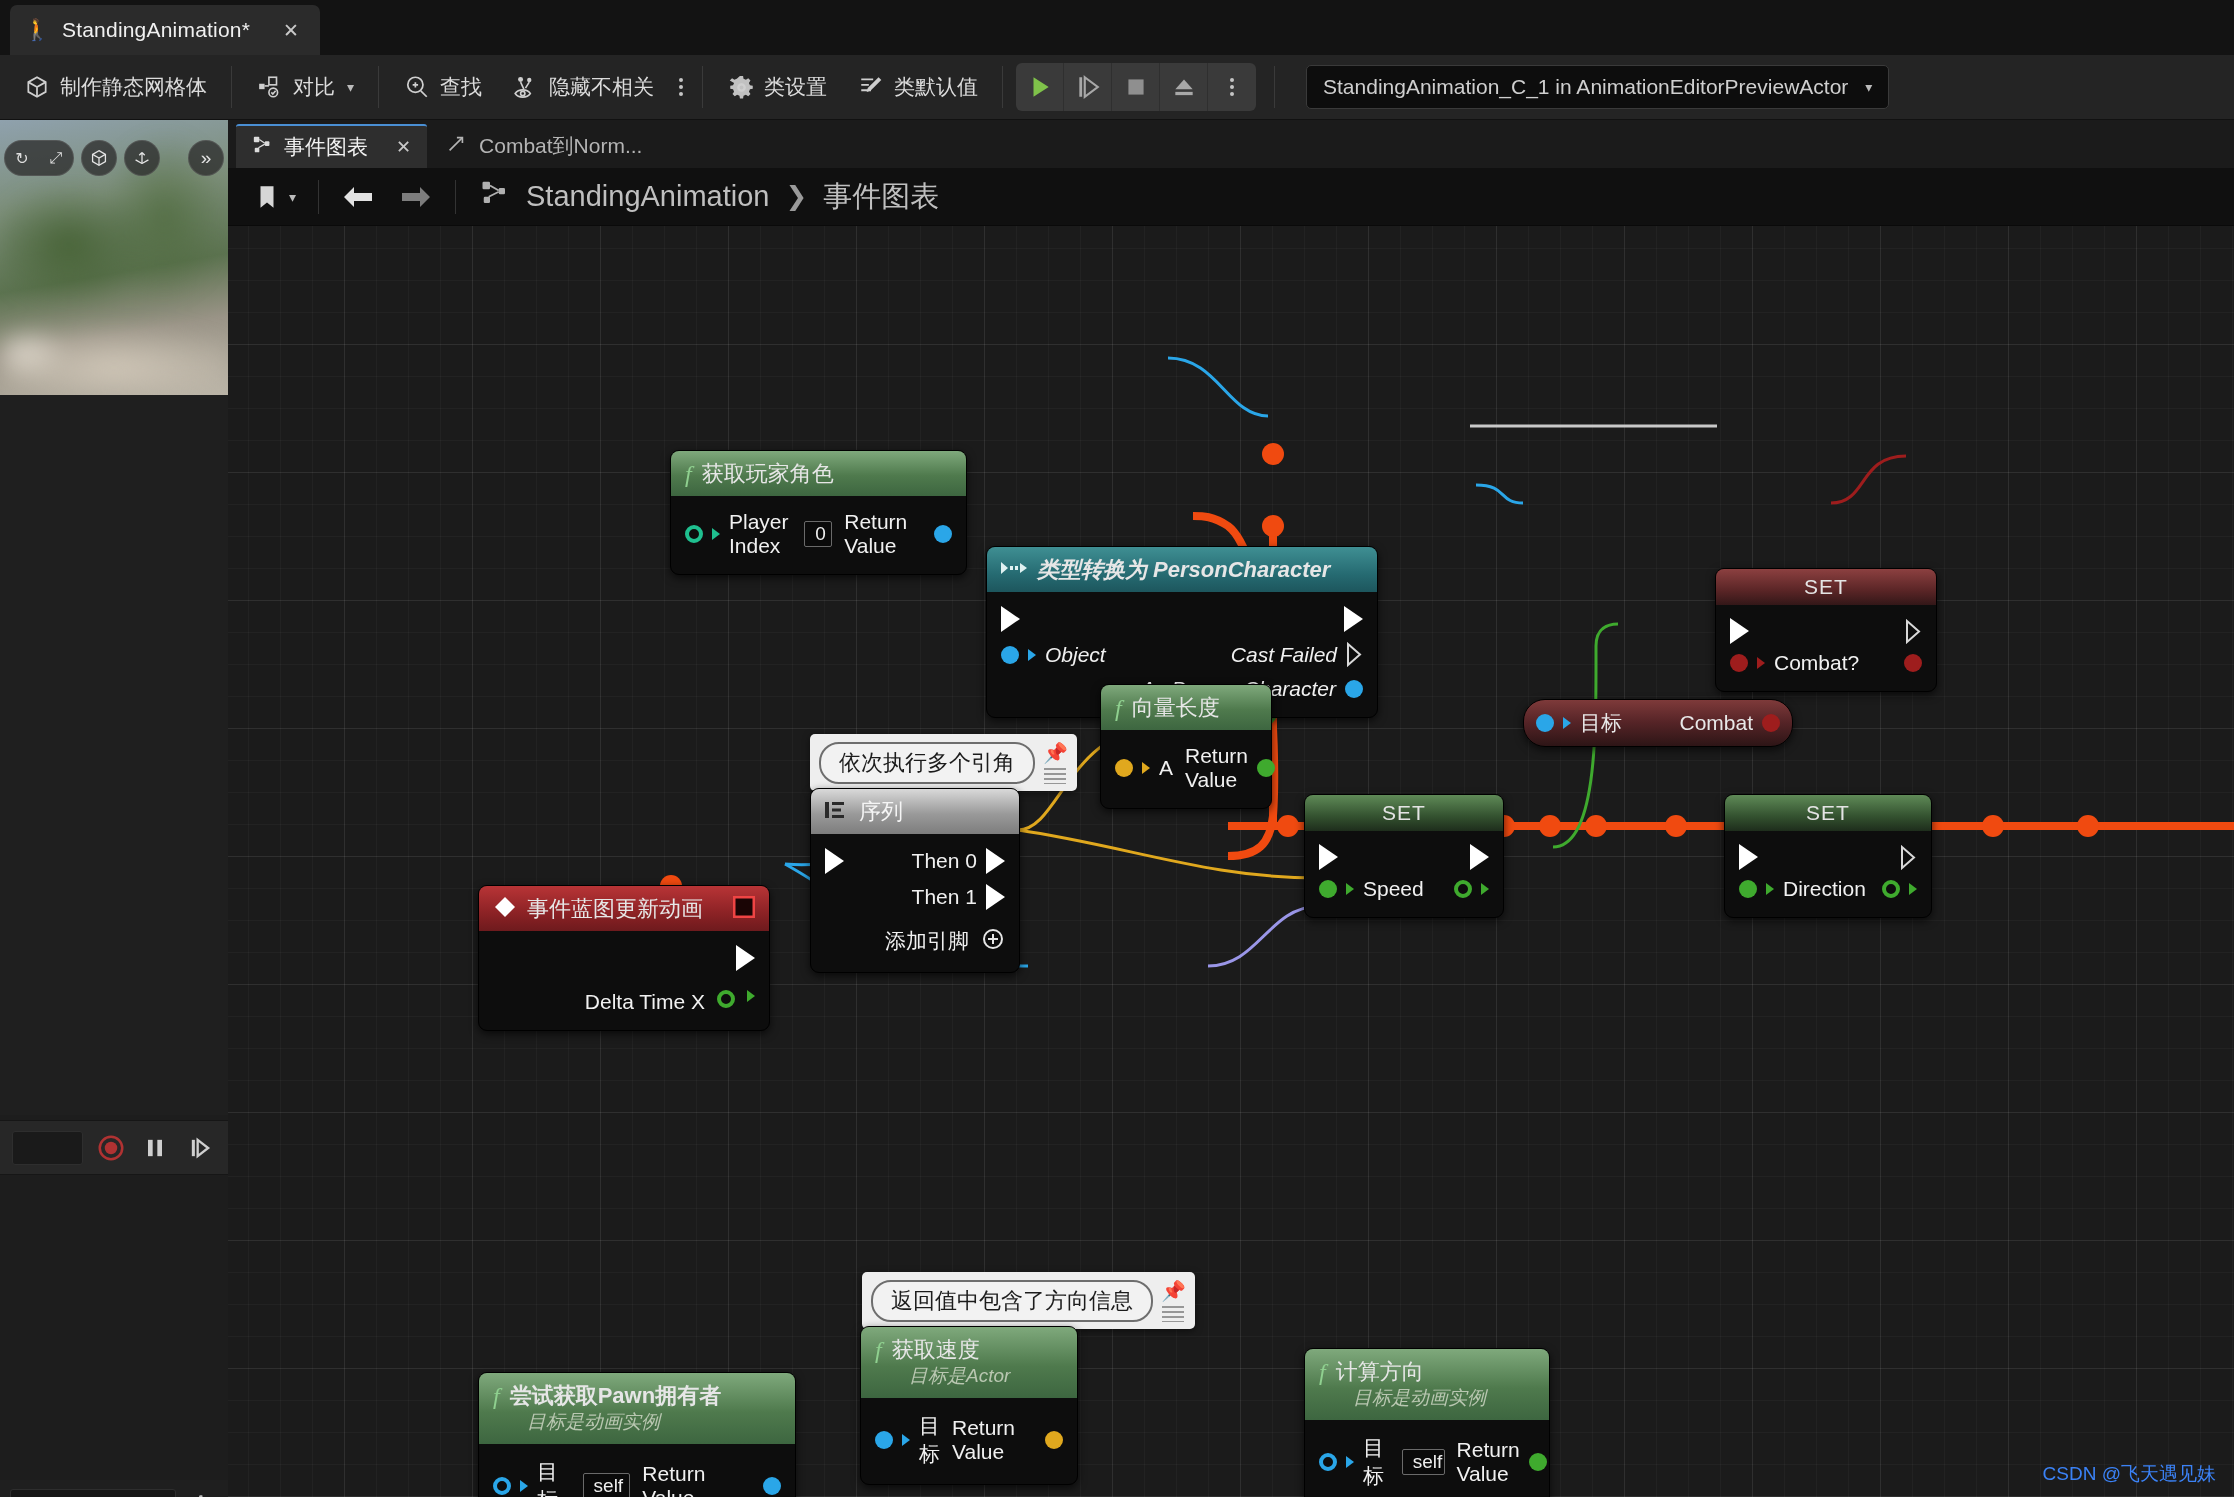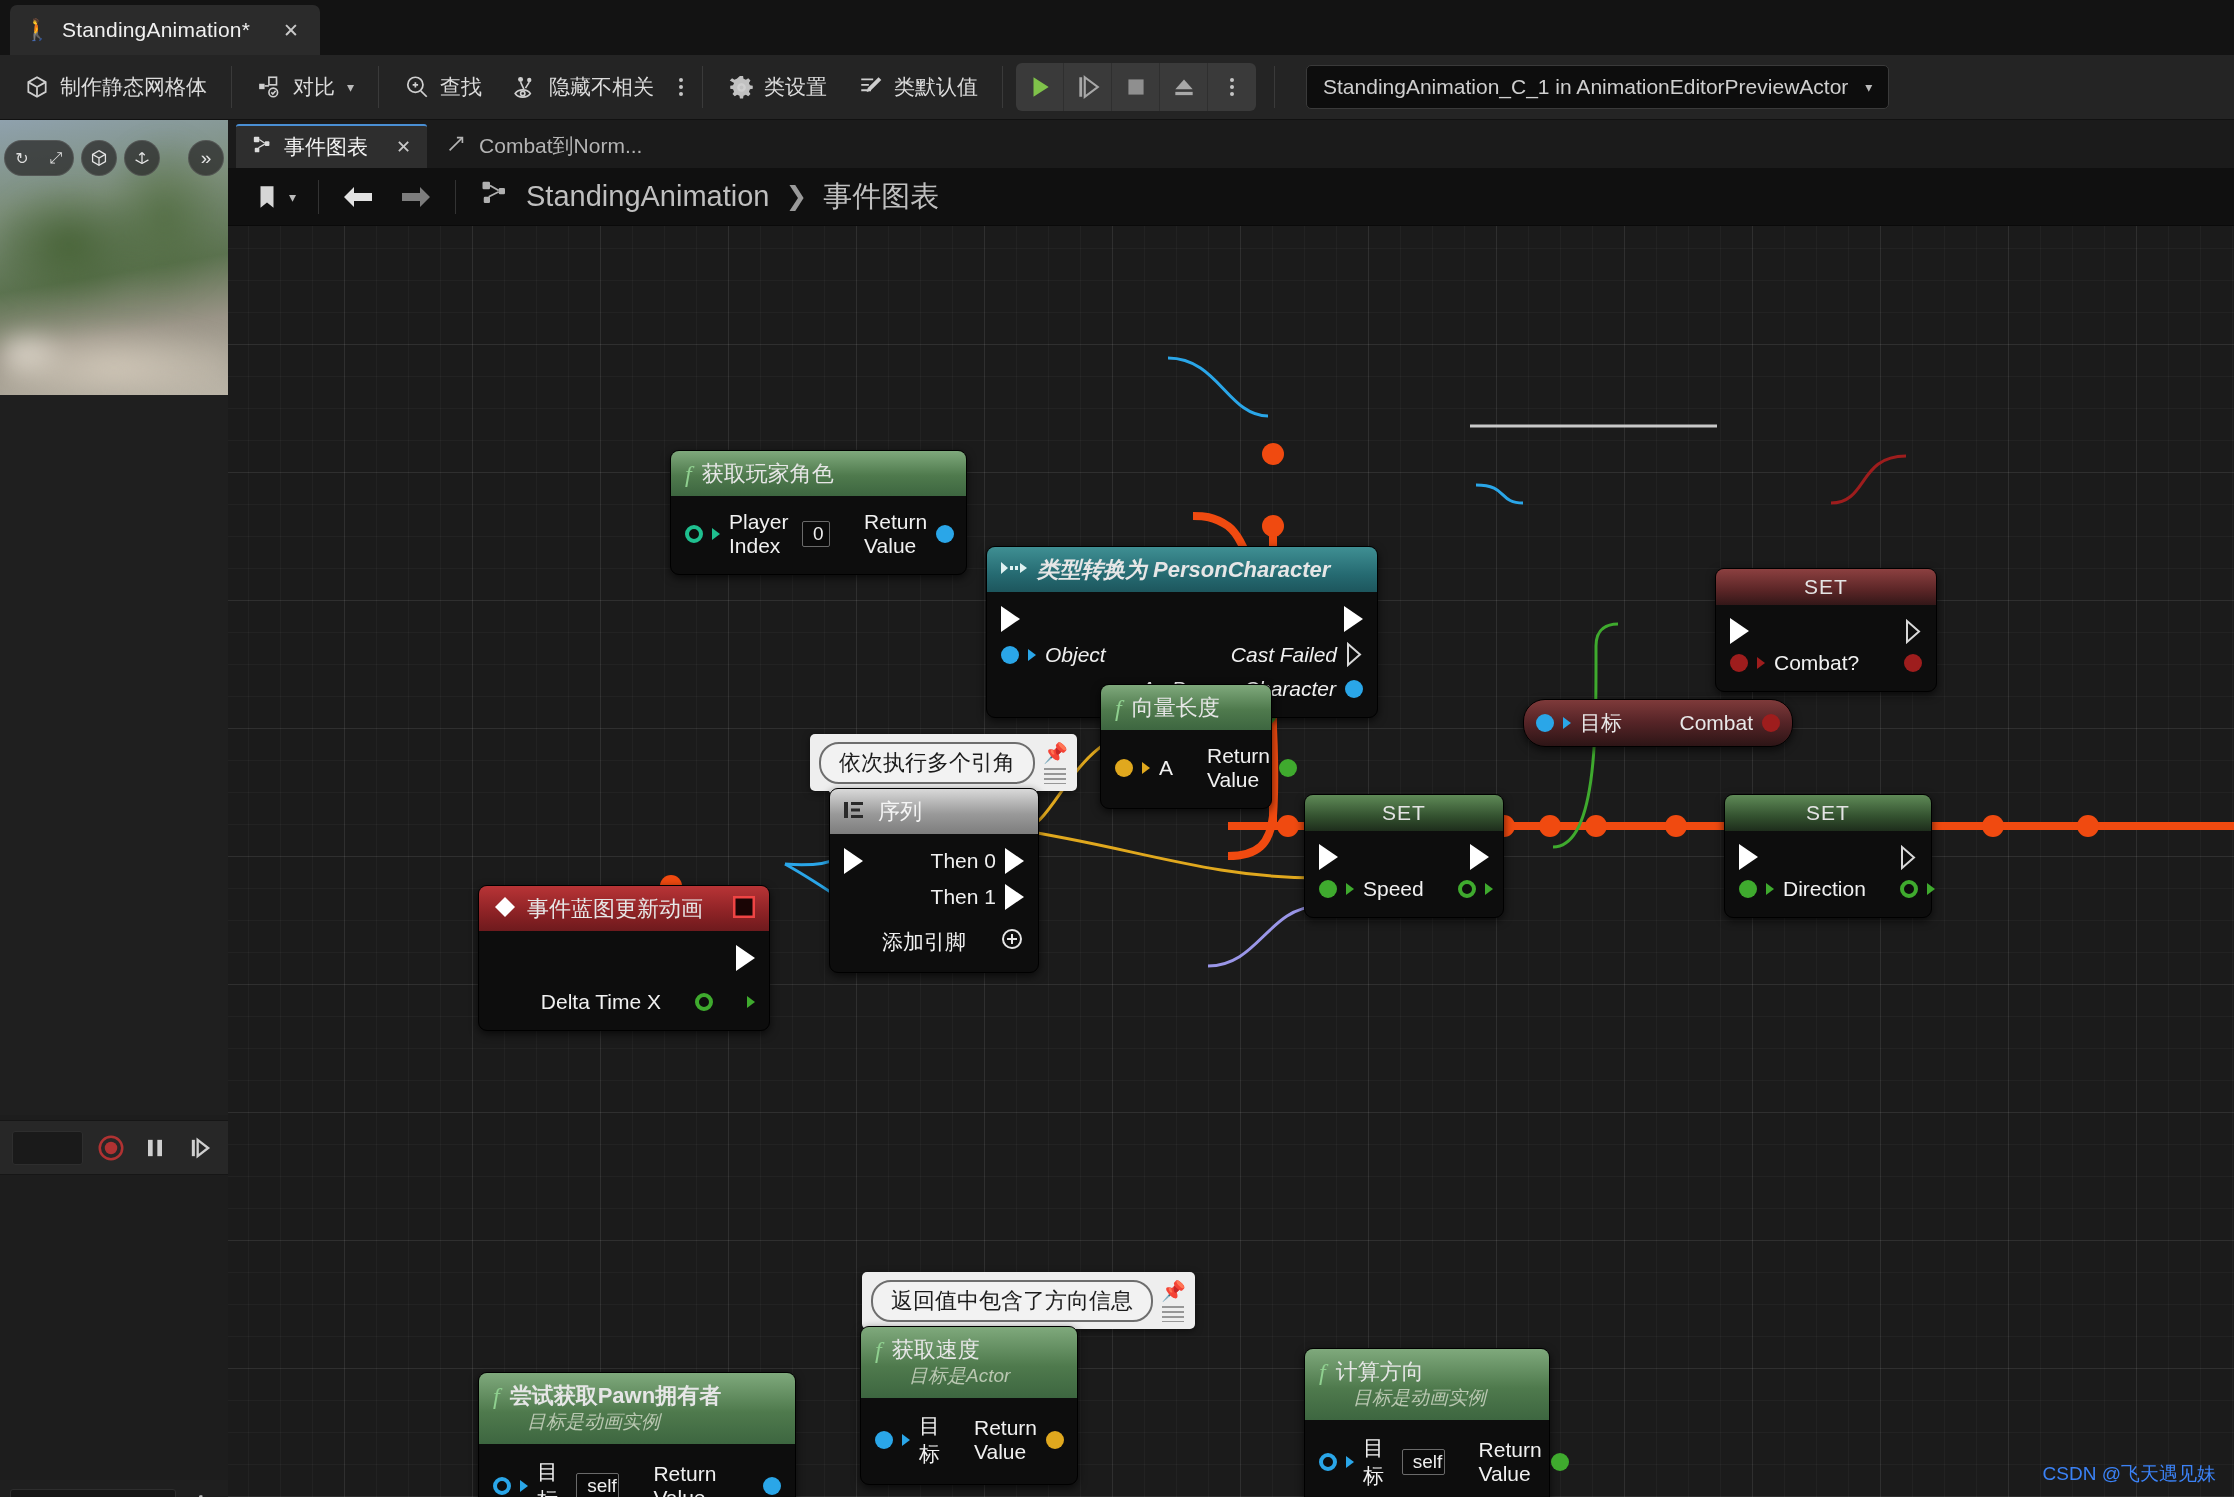--- a/index.html
+++ b/index.html
@@ -142,22 +142,22 @@
   
   .node{ position:absolute; border-radius:9px; background:#0d0d0d;
     border:1px solid #000; box-shadow:0 3px 9px rgba(0,0,0,.65);
     overflow:visible; }
   .nhead{ border-radius:8px 8px 0 0; padding:8px 14px 7px 14px;
     display:flex; align-items:center; gap:10px; }
   .nhead .ficon{ font-style:italic; font-family:"Liberation Serif",serif; font-size:24px; color:#8fd08f;}
   .ntitle{ font-size:22px; color:#e6e6e6; }
   .nsub{ font-size:19px; color:#b9c7b1; font-style:italic; margin-top:-2px;}
   .nbody{ padding:9px 0 11px 0; position:relative; }
-  .prow{ display:flex; align-items:center; justify-content:space-between;
-    padding:5px 14px; font-size:21px; color:#f0f0f0; gap:34px; min-height:34px;}
+  .prow{ display:flex; justify-content:space-between;
+    padding:5px 14px; font-size:21px; color:#f0f0f0; gap:12px; min-height:34px;}
   .pin-l{ display:flex; align-items:center; gap:9px;}
   .pin-r{ display:flex; align-items:center; gap:9px;}
 
   
   .dot{ width:18px;height:18px;border-radius:50%; flex:none;}
   .dotring{ width:18px;height:18px;border-radius:50%; border:4px solid; flex:none; background:transparent;}
   .arrowhead{ width:0;height:0;border-left:8px solid; border-top:6px solid transparent;
     border-bottom:6px solid transparent; flex:none;}
   .exec{ width:0;height:0; border-left:19px solid #fff; border-top:13px solid transparent;
     border-bottom:13px solid transparent; flex:none;}
@@ -638,21 +638,21 @@
   </div>
 
   <div class="bubble" style="left:582px;top:508px;">
     <span class="txt">依次执行多个引角</span>
     <span class="pinico">
       <span class="pushpin">📌</span>
       <span class="mini-notes"></span>
     </span>
   </div>
 
-  <div class="node" style="left:582px;top:562px;width:210px;margin-left:19px;">
+  <div class="node" style="left:582px;top:562px;width:210px;">
     <div class="nhead seq-head">
       <span>
         <svg width="24" height="20" viewBox="0 0 24 20" fill="#2a2a2a">
           <rect x="0" y="2" width="4" height="16"></rect>
             <rect x="7" y="2" width="12" height="3"></rect>
           <rect x="7" y="8.5" width="9" height="3"></rect>
             <rect x="7" y="15" width="12" height="3"></rect>
         </svg>
       </span>
       <span class="ntitle">序列</span>

